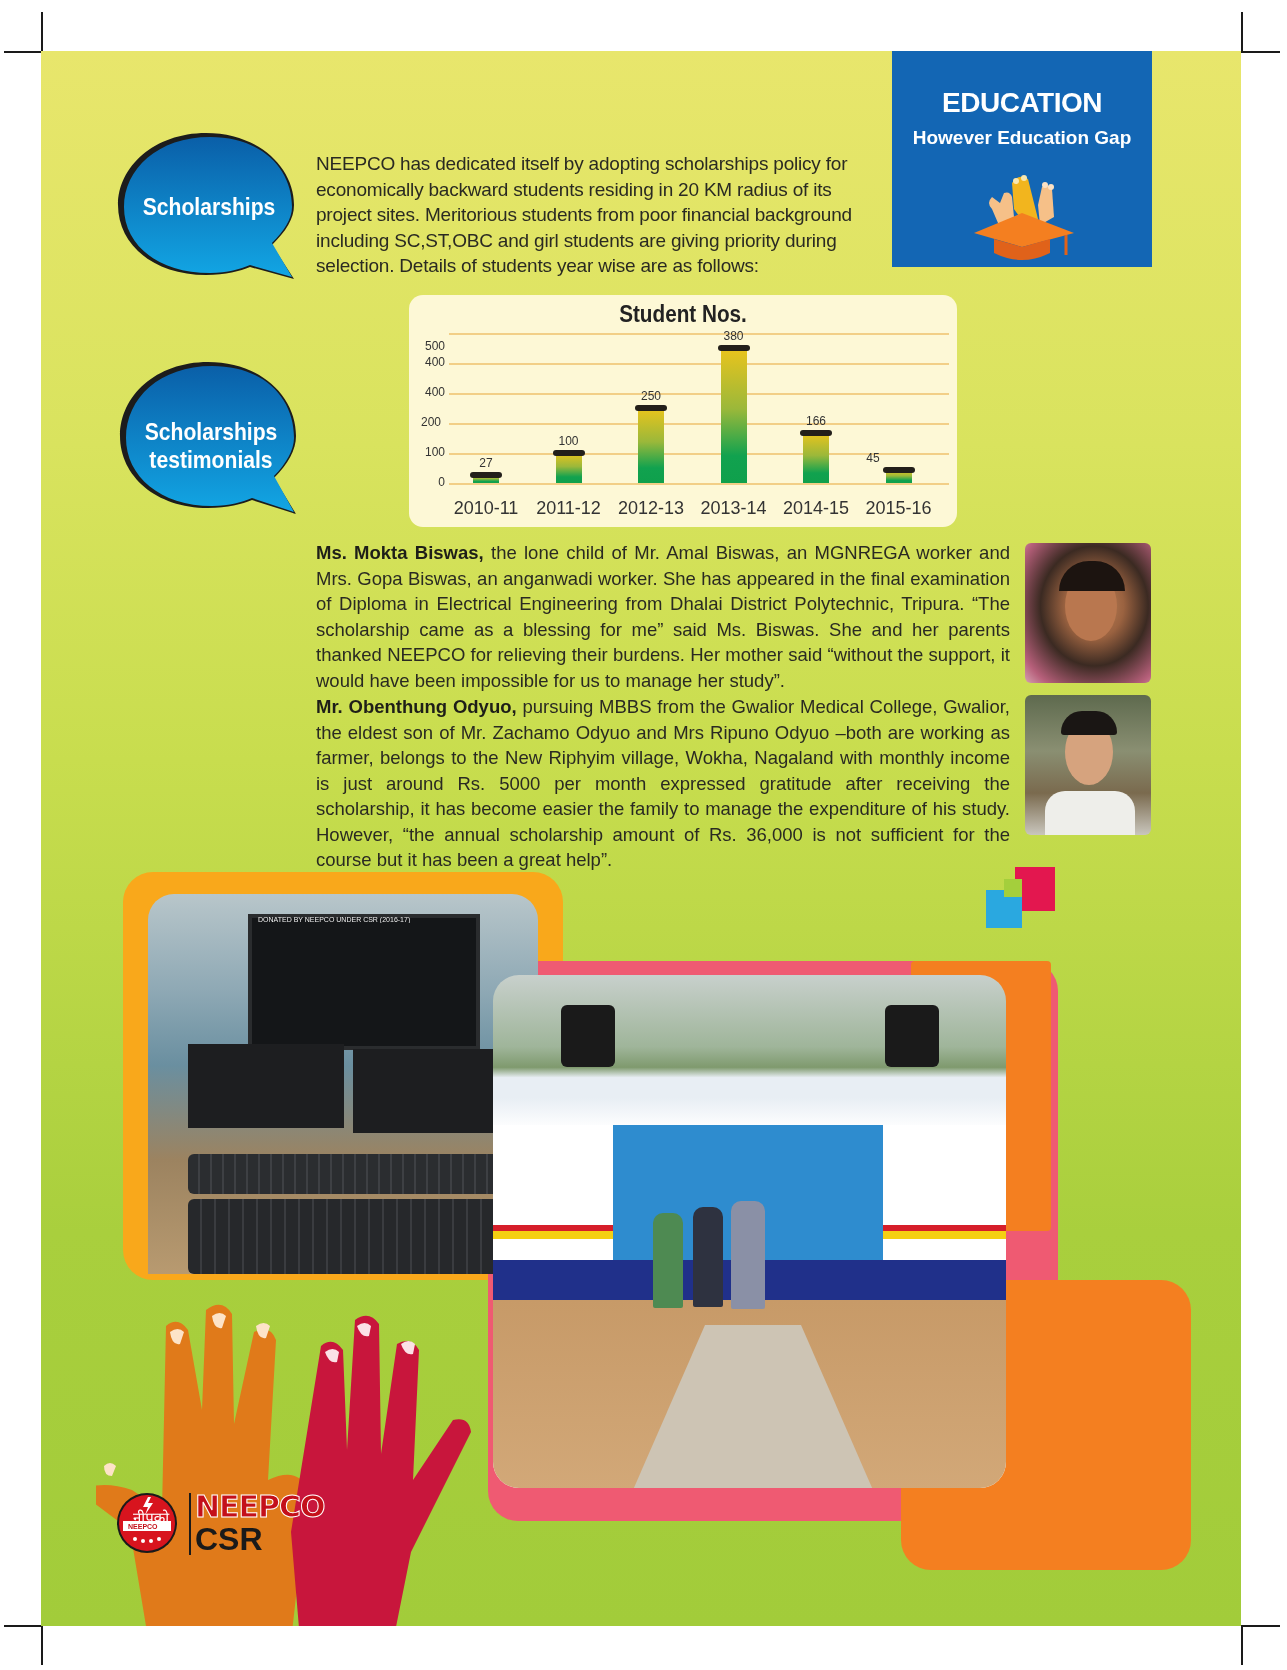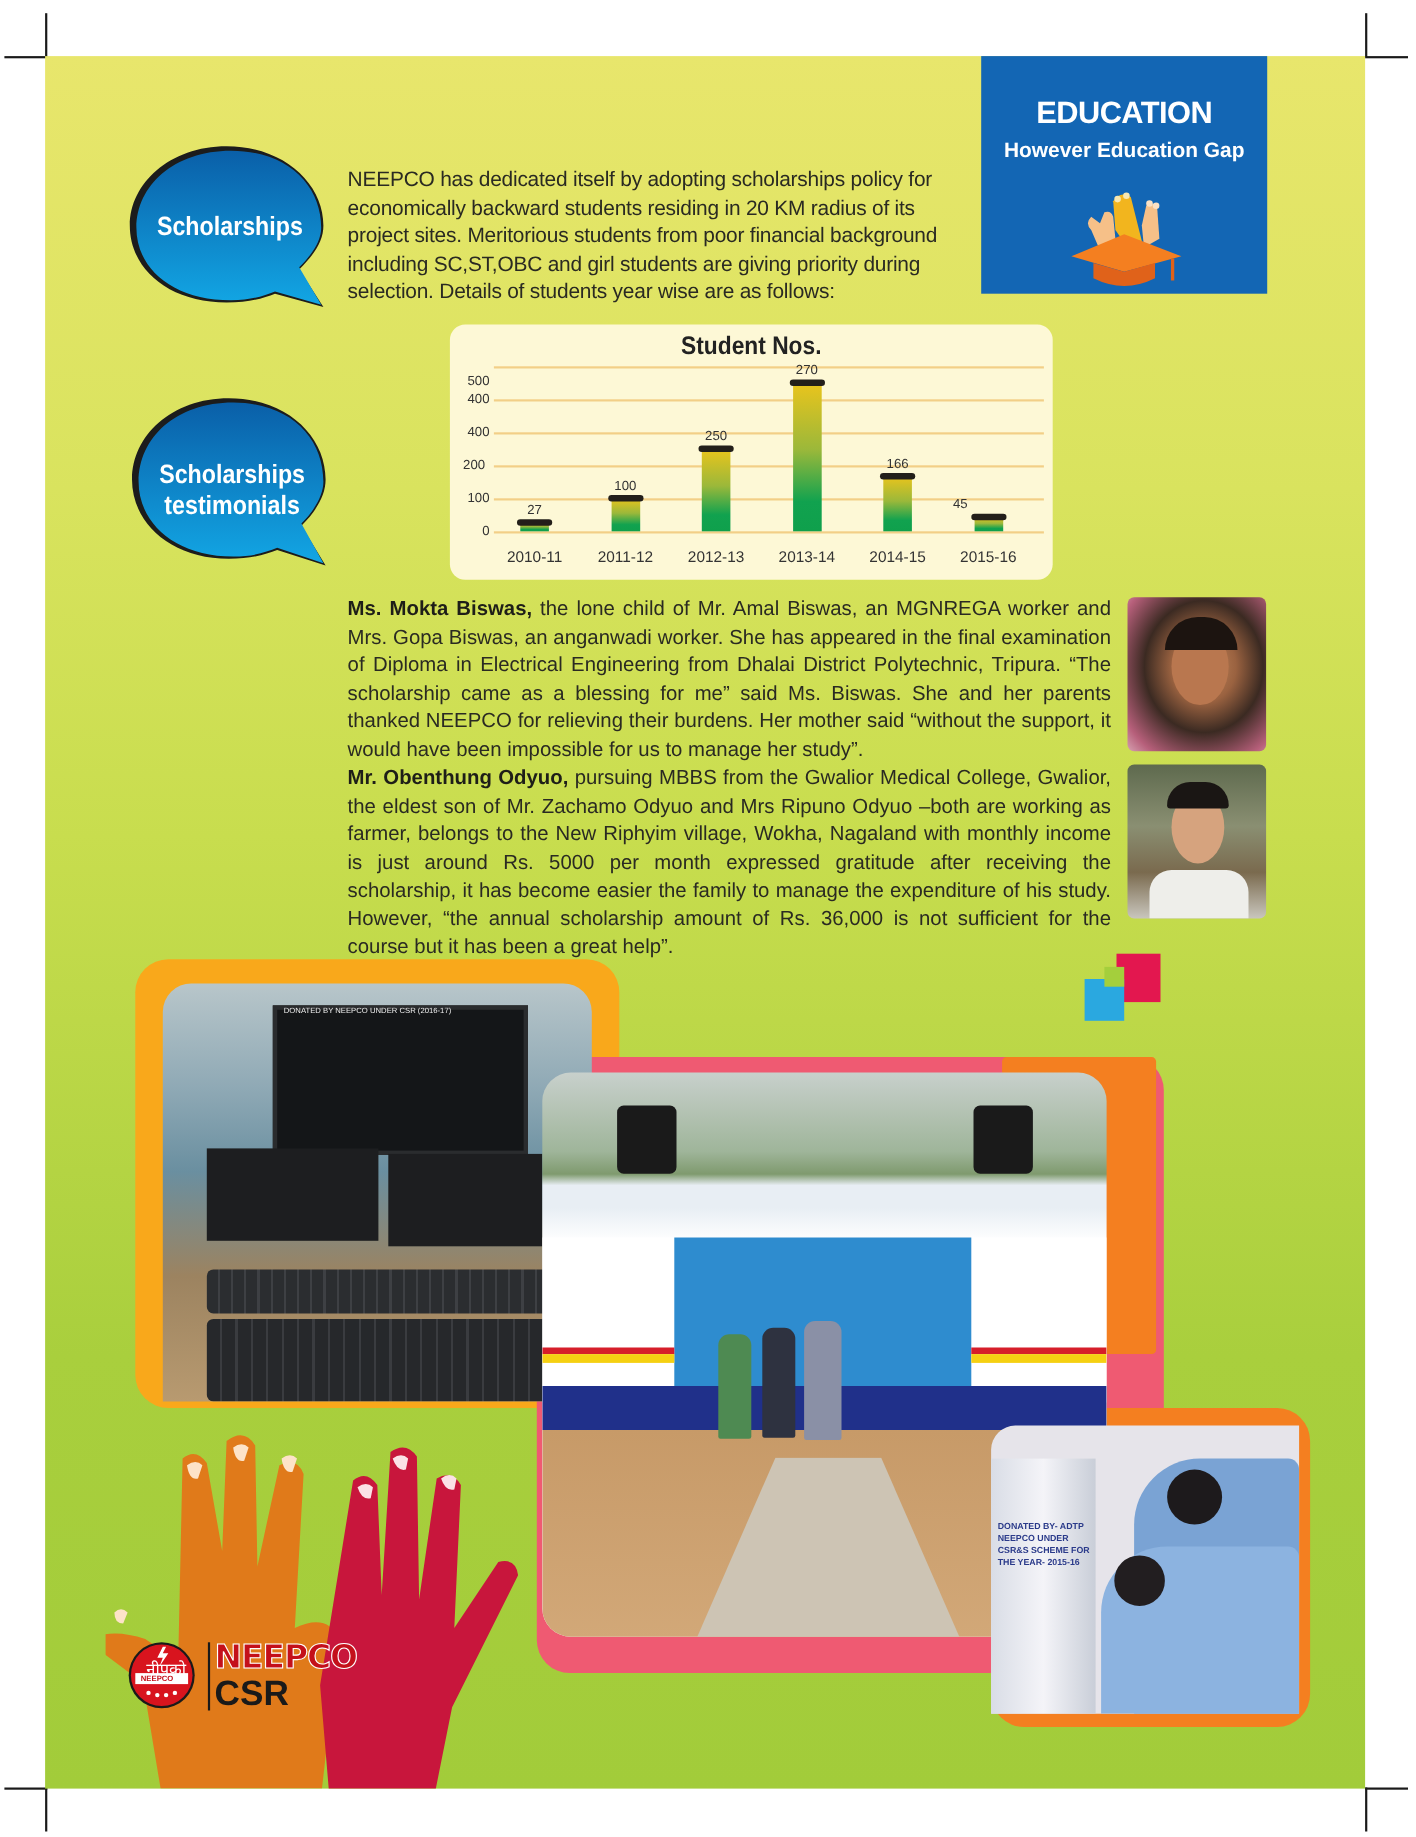--- a/index.html
+++ b/index.html
@@ -18,21 +18,21 @@
                   font-family: "Liberation Sans", sans-serif; font-size:24px; line-height:28px; transform:scaleX(0.88); }
   .intro { position:absolute; left:275px; top:100px; width:540px; font-size:19px; line-height:25.5px; color:#2a2a22;
            transform-origin:left top; letter-spacing:-0.2px; }
   .chart { position:absolute; left:368px; top:244px; width:548px; height:232px; background:#fdf8d6; border-radius:14px; }
   .chart-title { position:absolute; left:0; width:100%; top:6px; text-align:center; font-size:23px; font-weight:bold; color:#222; transform:scaleX(0.9); }
   .ytick { position:absolute; left:8px; width:28px; text-align:right; font-size:12px; color:#333; }
   .gridline { position:absolute; left:40px; right:8px; height:2px; background:#f2cf87; }
   .bar { position:absolute; width:26px; background:linear-gradient(180deg,#eac41c 0%, #9bb83a 45%, #11a24f 80%, #0fa04c 100%); }
   .bar-cap { position:absolute; left:-3px; right:-3px; top:-3px; height:6px; border-radius:3px; background:#231f1a; }
   .bar-label { position:absolute; width:60px; text-align:center; font-size:12px; color:#333; }
-  .xtick { position:absolute; width:80px; text-align:center; font-size:14px; color:#333; top:203px; }
+  .xtick { position:absolute; width:80px; text-align:center; font-size:18px; color:#333; top:203px; }
   .testi { position:absolute; left:275px; width:694px; font-size:18.5px; line-height:25.5px; color:#2a2a22; text-align:justify; }
   .testi b { color:#1e1e18; }
   .photo-box { position:absolute; border-radius:6px; overflow:hidden; }
   .collage-frame { position:absolute; border-radius:30px; }
   .photo { position:absolute; overflow:hidden; }
   .sq { position:absolute; }
   .logo { position:absolute; left:74px; top:1432px; width:200px; height:80px; }
 </style>
 </head>
 <body>
@@ -126,21 +126,21 @@
         <div class="bar-label" style="left: 129.5px; top: 139px;">100</div>
         <div class="xtick" style="left: 119.5px;">2011-12</div>
         <div class="bar" style="left: 229px; top: 113px; height: 75px;">
           <div class="bar-cap"></div>
         </div>
         <div class="bar-label" style="left: 212px; top: 94px;">250</div>
         <div class="xtick" style="left: 202px;">2012-13</div>
         <div class="bar" style="left: 311.5px; top: 53px; height: 135px;">
           <div class="bar-cap"></div>
         </div>
-        <div class="bar-label" style="left: 294.5px; top: 34px;">270</div>
+        <div class="bar-label" style="left: 294.5px; top: 34px;">380</div>
         <div class="xtick" style="left: 284.5px;">2013-14</div>
         <div class="bar" style="left: 394px; top: 138.2px; height: 49.8px;">
           <div class="bar-cap"></div>
         </div>
         <div class="bar-label" style="left: 377px; top: 119.2px;">166</div>
         <div class="xtick" style="left: 367px;">2014-15</div>
         <div class="bar" style="left: 476.5px; top: 174.5px; height: 13.5px;">
           <div class="bar-cap"></div>
         </div>
         <div class="bar-label" style="left: 434px; top: 155.5px;">45</div>
@@ -193,28 +193,20 @@
     <div style="position:absolute;left:0;top:256px;width:120px;height:8px;background:#f5d012;"></div>
     <div style="position:absolute;left:390px;top:250px;width:123px;height:6px;background:#d61e2a;"></div>
     <div style="position:absolute;left:390px;top:256px;width:123px;height:8px;background:#f5d012;"></div>
     <div style="position:absolute;left:0;top:325px;width:513px;height:190px;background:linear-gradient(180deg,#c79a68,#d2a878);"></div>
     <div style="position:absolute;left:140px;top:350px;width:240px;height:165px;background:#cdc4b4;clip-path:polygon(30% 0,70% 0,100% 100%,0 100%);"></div>
     <div style="position:absolute;left:160px;top:238px;width:30px;height:95px;background:#4e8a52;border-radius:10px 10px 2px 2px;"></div>
     <div style="position:absolute;left:200px;top:232px;width:30px;height:100px;background:#2e3240;border-radius:10px 10px 2px 2px;"></div>
     <div style="position:absolute;left:238px;top:226px;width:34px;height:108px;background:#8a90a6;border-radius:10px 10px 2px 2px;"></div>
   </div>
 
-  <div class="photo" style="left:860px;top:1245px;width:280px;height:262px;border-radius:22px 0 0 0;background:#e6e4ea;">
-    <div style="position:absolute;left:0;top:30px;width:95px;height:232px;background:linear-gradient(90deg,#d9dde6,#f4f4f8,#c9ced8);"></div>
-    <div style="position:absolute;left:6px;top:86px;width:86px;font-size:8px;line-height:11px;color:#2a3a8a;font-weight:bold;">DONATED BY- ADTP NEEPCO UNDER CSR&amp;S SCHEME FOR THE YEAR- 2015-16</div>
-    <div style="position:absolute;left:130px;top:30px;width:150px;height:232px;background:#7aa3d4;border-radius:60px 10px 0 0;"></div>
-    <div style="position:absolute;left:100px;top:110px;width:180px;height:152px;background:#8cb3e0;border-radius:60px 10px 0 0;"></div>
-    <div style="position:absolute;left:160px;top:40px;width:50px;height:50px;background:#1d1a1c;border-radius:50%;"></div>
-    <div style="position:absolute;left:112px;top:118px;width:46px;height:46px;background:#221e20;border-radius:50%;"></div>
-  </div>
 
   <svg style="position:absolute;left:55px;top:1245px;" width="280" height="330" viewBox="0 0 280 330">
     <path d="M70 30 q12 -10 22 4 l14 80 l4 -100 q16 -12 26 4 l2 110 l20 -92 q16 -8 22 8 l-8 140 q30 -14 40 10 l-18 160 l-140 0 l-20 -120 l-40 -30 l-8 -10 q20 -10 50 0 l30 20 z" fill="#e07a1a"></path>
     <path d="M74 36 q8 -6 14 0 l-4 12 q-8 2 -10 -12 z" fill="#fde3c8"></path>
     <path d="M116 20 q8 -6 14 0 l-4 12 q-8 2 -10 -12 z" fill="#fde3c8"></path>
     <path d="M160 30 q8 -6 14 0 l-4 12 q-8 2 -10 -12 z" fill="#fde3c8"></path>
     <path d="M8 170 q6 -6 12 0 l-4 10 q-8 0 -8 -10 z" fill="#fde3c8"></path>
   </svg>
   <svg style="position:absolute;left:240px;top:1255px;" width="220" height="330" viewBox="0 0 220 330">
     <path d="M40 40 q12 -10 22 4 l4 100 l8 -130 q14 -10 24 4 l2 130 l16 -110 q14 -8 22 6 l-6 130 l40 -60 q16 -4 18 12 l-60 120 l-20 100 l-90 0 l-10 -120 z" fill="#c8163c"></path>

